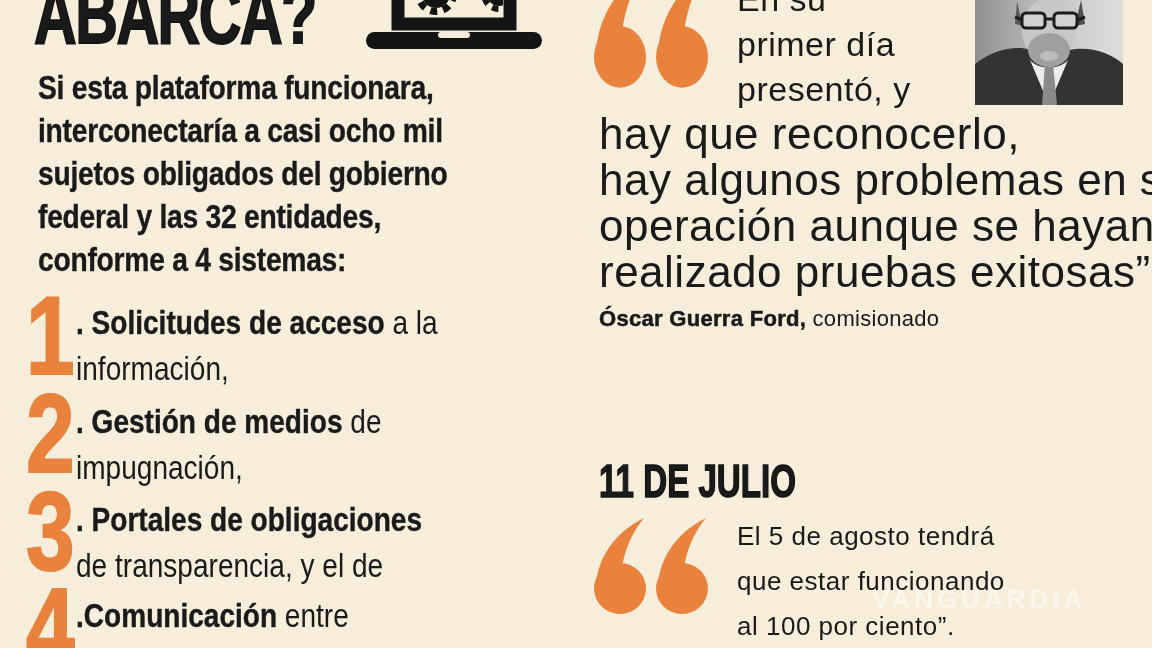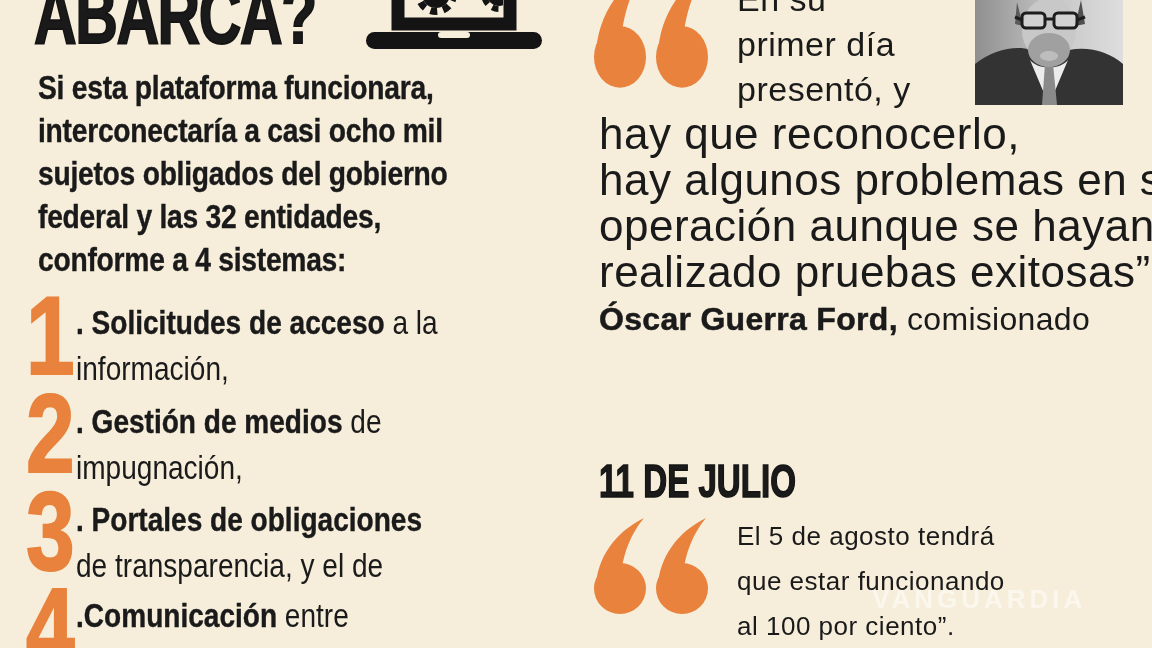--- a/index.html
+++ b/index.html
@@ -28,21 +28,21 @@
   }
   .item-text{
     left:76px;font-size:33px;line-height:46px;
     transform:scaleX(0.85);transform-origin:top left;
   }
   .item-text .b{font-weight:700;}
   .item-text .r{font-weight:400;-webkit-text-stroke:0;}
   
   .q-narrow{left:737px;top:-23px;font-size:34px;line-height:45px;letter-spacing:0.5px;}
   .q-wide{left:599px;top:111px;font-size:44px;line-height:46px;letter-spacing:0.5px;}
-  .attr{left:599px;top:296px;font-size:32px;line-height:46px;letter-spacing:0.3px;}
+  .attr{left:599px;top:296px;font-size:22px;line-height:46px;letter-spacing:0.3px;}
   .attr .b{font-weight:700;-webkit-text-stroke:0.5px #1a1a1a;}
   .heading{
     left:599px;top:458px;font-size:46px;font-weight:700;line-height:1;
     -webkit-text-stroke:1.5px #141414;
     transform:scaleX(0.72);transform-origin:top left;
   }
   .q2-text{left:737px;top:514px;font-size:26px;line-height:45px;letter-spacing:0.5px;}
   .watermark{
     left:872px;top:584px;font-size:26px;font-weight:700;letter-spacing:4px;
     color:rgba(255,255,255,0.5);pointer-events:none;z-index:5;

